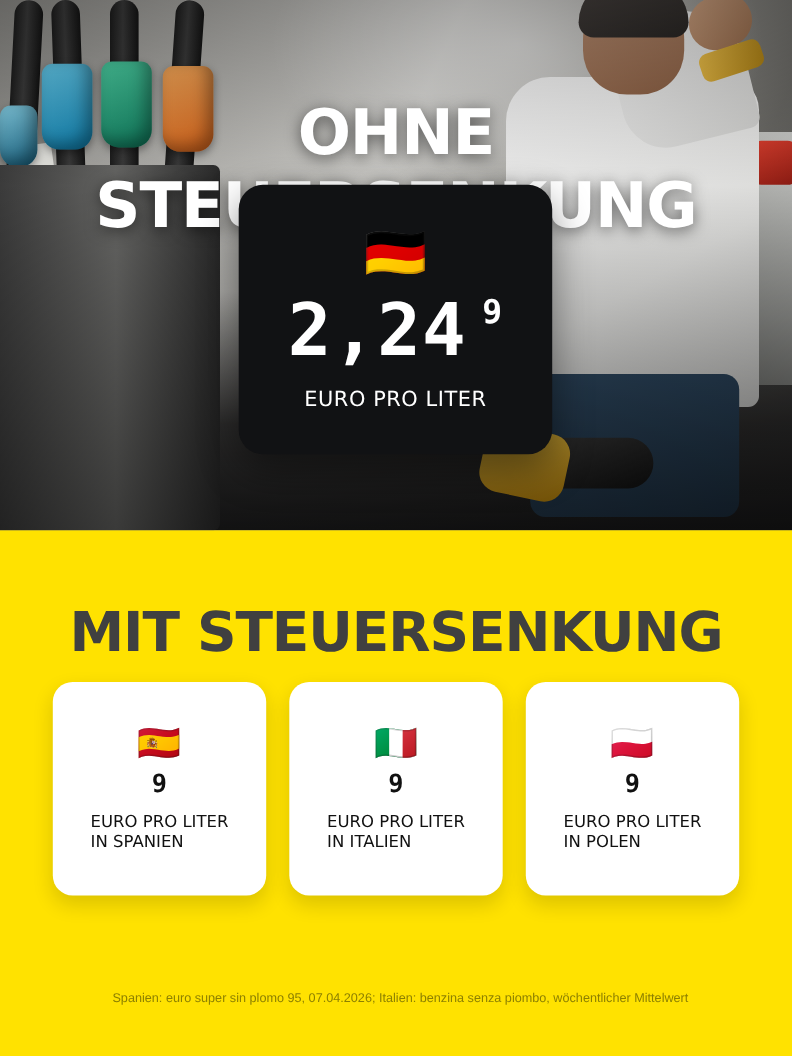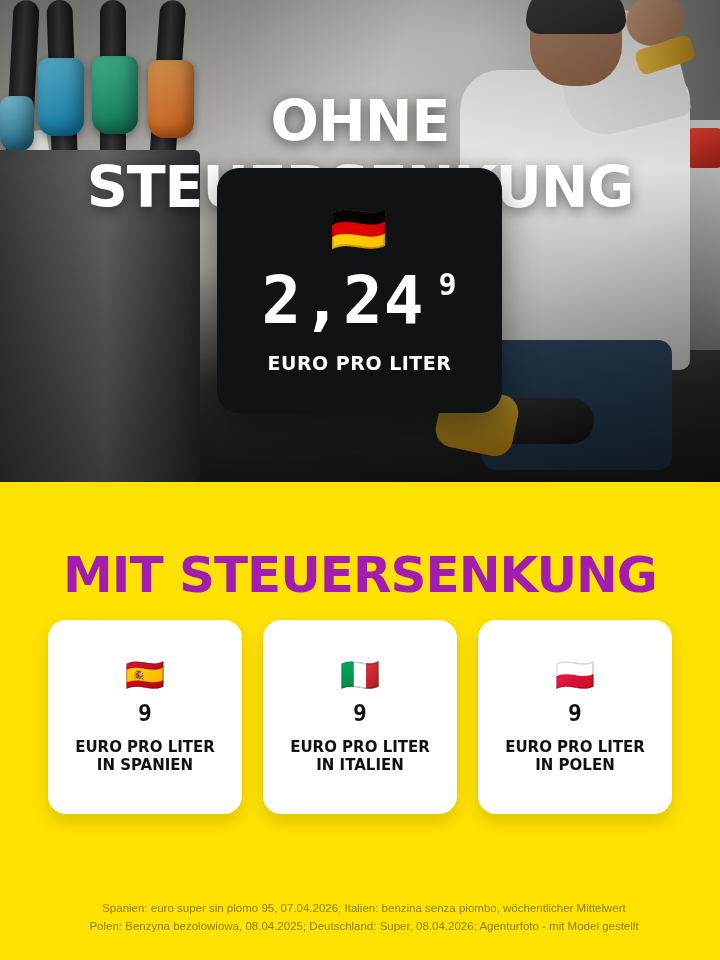--- a/index.html
+++ b/index.html
@@ -118,21 +118,21 @@
   .headline {
     position:absolute; width:100%; text-align:center;
     font-weight:900; letter-spacing:-1px;
     font-family:"DejaVu Sans", sans-serif;
   }
   .headline-top {
     top:88px; color:#ffffff; font-size:57px;
     text-shadow:0 3px 14px rgba(0,0,0,0.55);
   }
   .headline-bottom {
-    top:546px; color:#a21caf; font-size:50px;
+    top:546px; color:#404040; font-size:50px;
   }
 
   
   .card-main {
     position:absolute; left:217px; top:168px; width:285px; height:245px;
     background:#111214; border-radius:22px;
     display:flex; flex-direction:column; align-items:center; justify-content:center;
     box-shadow:0 14px 36px rgba(0,0,0,0.45);
   }
   .flag { font-size:46px; line-height:1; display:block; }
@@ -140,21 +140,21 @@
 
   .price {
     font-family:"DejaVu Sans Mono", monospace;
     font-weight:bold; letter-spacing:1px; line-height:1;
     display:flex; align-items:flex-start;gap:12px;
   }
   .card-main .price { color:#ffffff; font-size:66px; margin-top:16px; }
   .card-main .price sup { font-size:30px; margin-top:2px; margin-left:2px; }
 
   .caption {
-    text-align:center; font-weight:bold; line-height:1.18;
+    text-align:left; font-weight:normal; line-height:1.18;
     font-family:"DejaVu Sans", sans-serif;
   }
   .card-main .caption { color:#ffffff; font-size:19px; margin-top:18px; letter-spacing:0.5px; }
 
   .cards-row {
     position:absolute; left:48px; top:620px; width:624px;
     display:flex; justify-content:space-between;
   }
   .card-small {
     width:194px; height:194px; background:#ffffff; border-radius:18px;
@@ -259,16 +259,15 @@
       <div class="caption">
         <div>EURO PRO LITER</div>
         <div>IN POLEN</div>
       </div>
     </div>
 
   </div>
 
   <div class="footnote">
     <div>Spanien: euro super sin plomo 95, 07.04.2026; Italien: benzina senza piombo, wöchentlicher Mittelwert</div>
-    <div>Polen: Benzyna bezolowiowa, 08.04.2025; Deutschland: Super, 08.04.2026; Agenturfoto - mit Model gestellt</div>
   </div>
 
 </div>
 
 </body></html>

